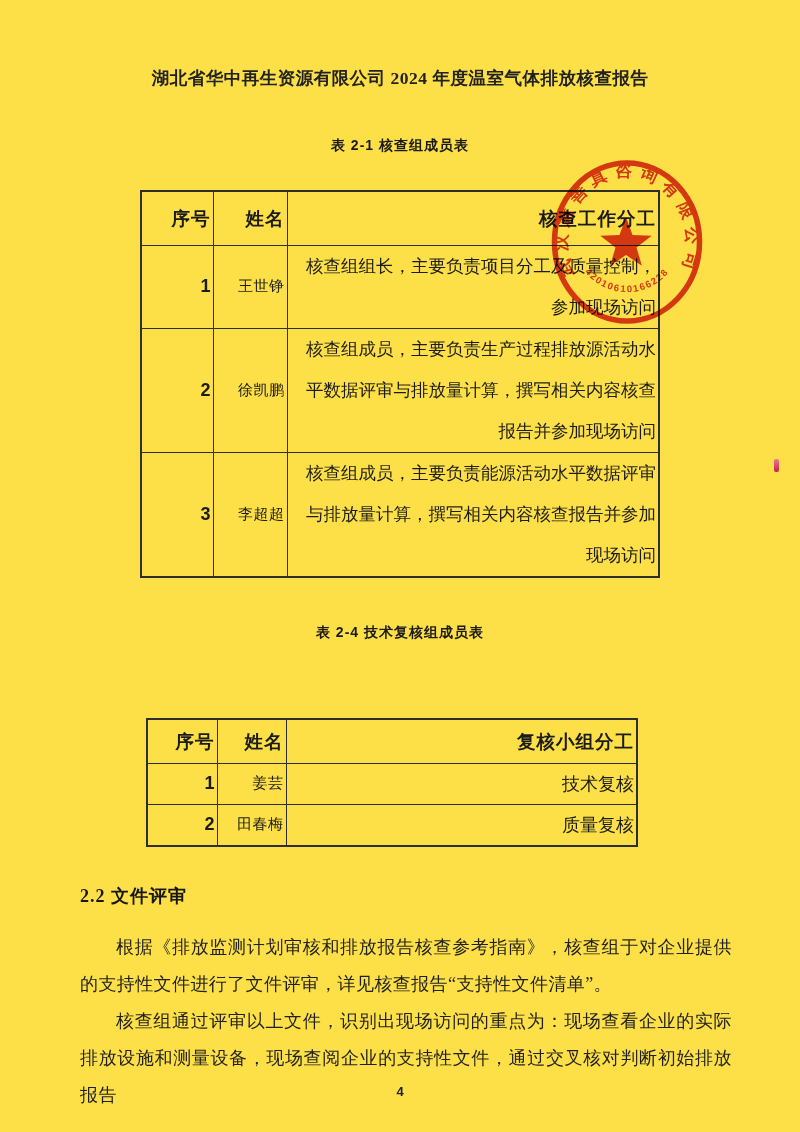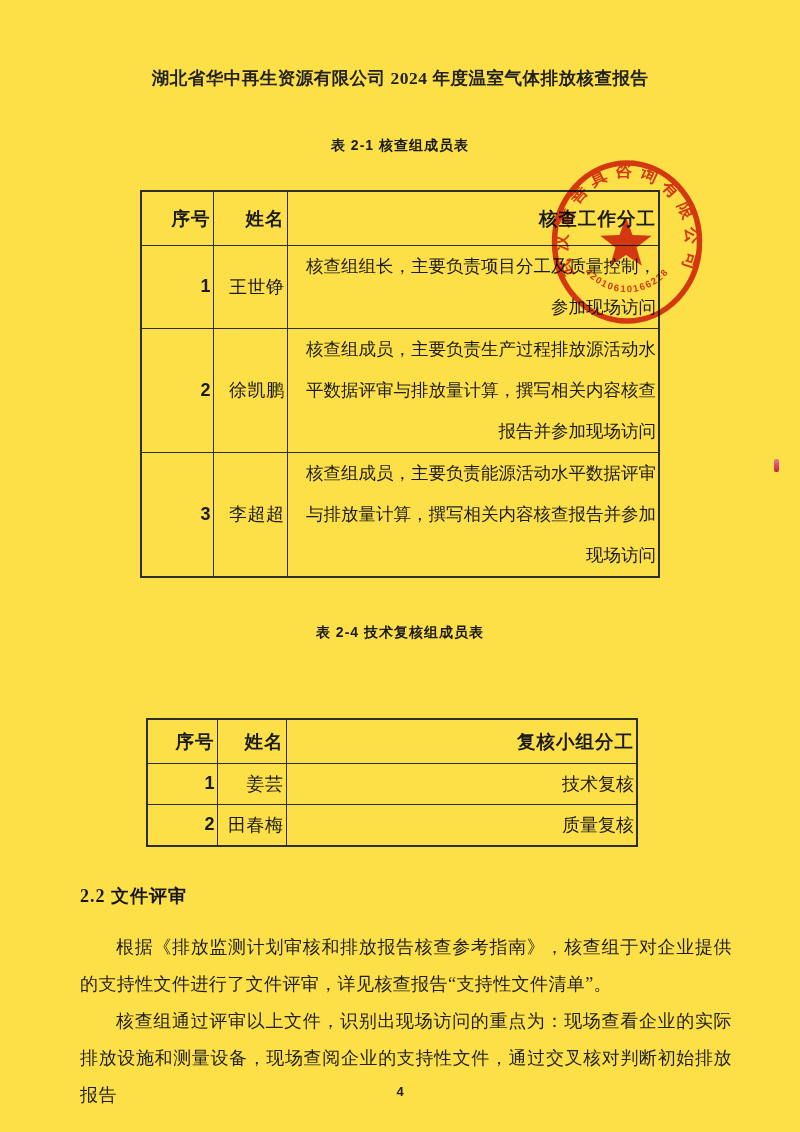--- a/index.html
+++ b/index.html
@@ -25,21 +25,21 @@
     border:2.2px solid #2e2e2e;
   }
   table.doc td,table.doc th{
     border:1.6px solid #2e2e2e;text-align:right;vertical-align:middle;
     padding:0 2px;color:#1b1b1b;
   }
   table.t1{left:140px;top:190px;width:520px;}
   table.t2{left:146px;top:718px;width:492px;}
   th.hcell{font-family:"Liberation Sans","DejaVu Sans",sans-serif;font-size:18.5px;font-weight:700;letter-spacing:1px;}
   td.num{font-family:"Liberation Sans","DejaVu Sans",sans-serif;font-size:18px;font-weight:700;}
-  td.name{font-size:18px;font-weight:500;letter-spacing:.5px;}
+  td.name{font-size:15px;font-weight:500;letter-spacing:.5px;}
   td.duty{font-size:17.5px;line-height:41px;font-weight:500;text-align:center;margin-left:12px;}
   table.t2 td.duty{line-height:normal;font-size:18px;}
   .sec-head{
     position:absolute;left:80px;top:884px;
     font-size:18px;font-weight:700;letter-spacing:1px;color:#161616;text-align:right;
   }
   .para{
     position:absolute;left:80px;width:652px;margin:0;
     font-size:18px;line-height:37px;text-align:justify;text-indent:36px;
     color:#1f1f1f;letter-spacing:.4px;

